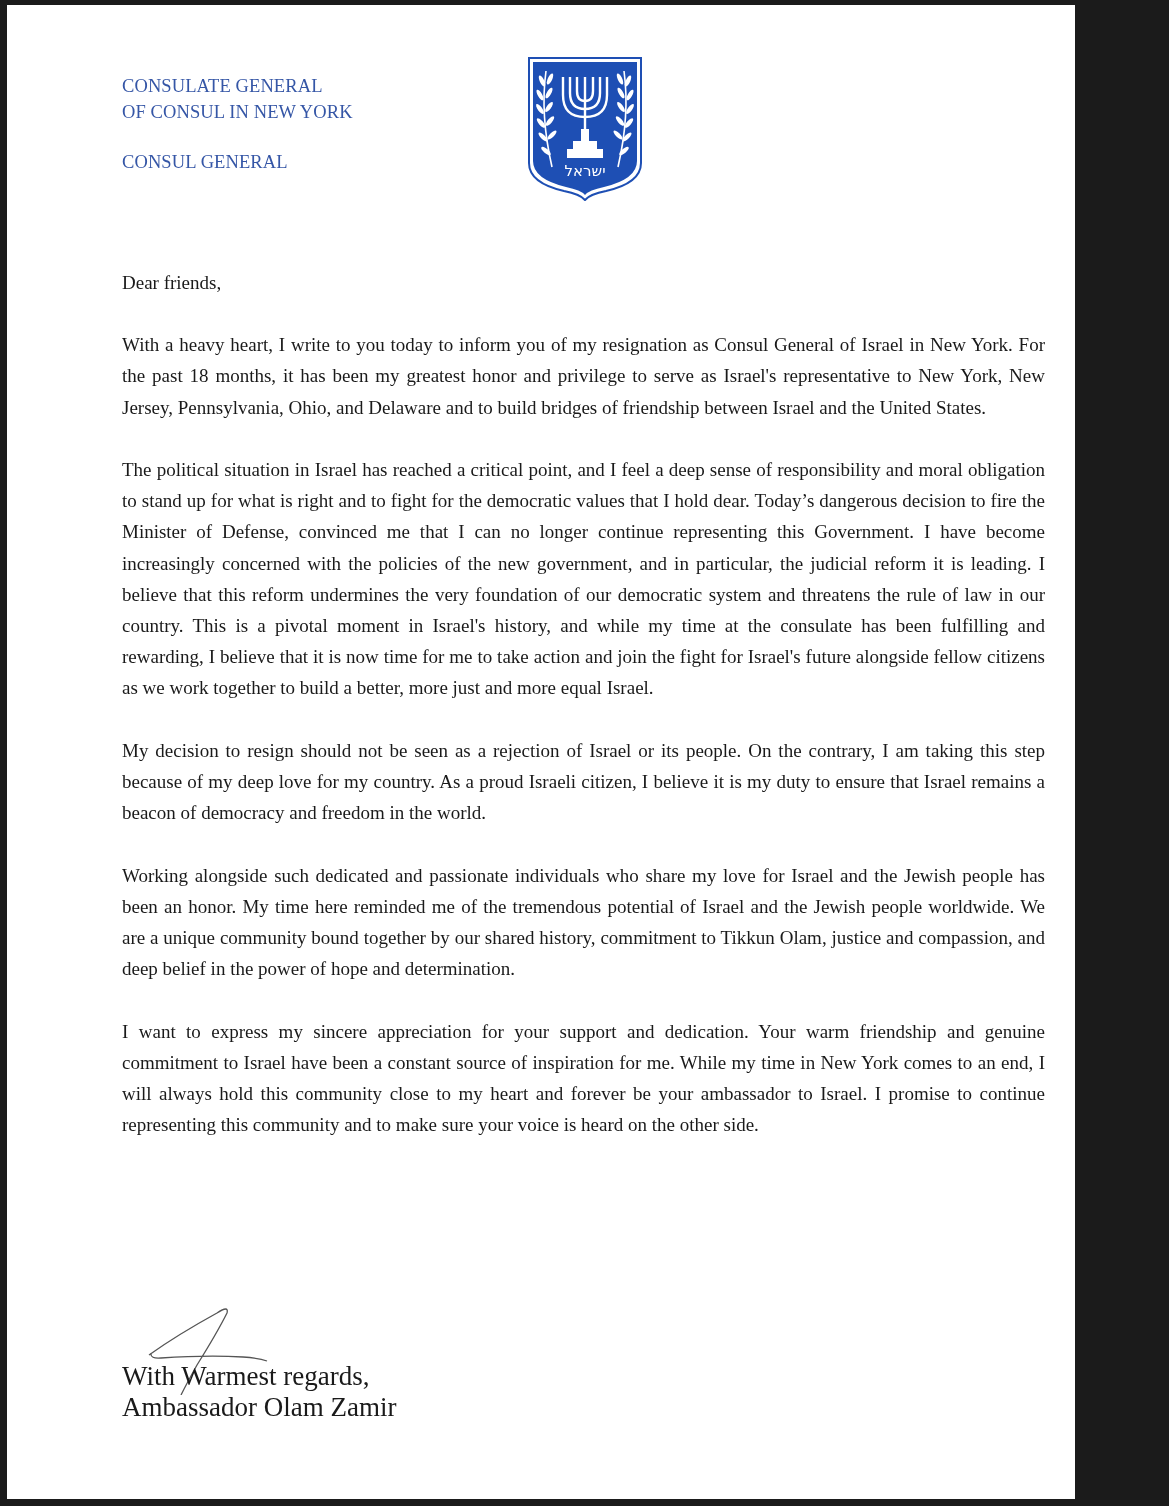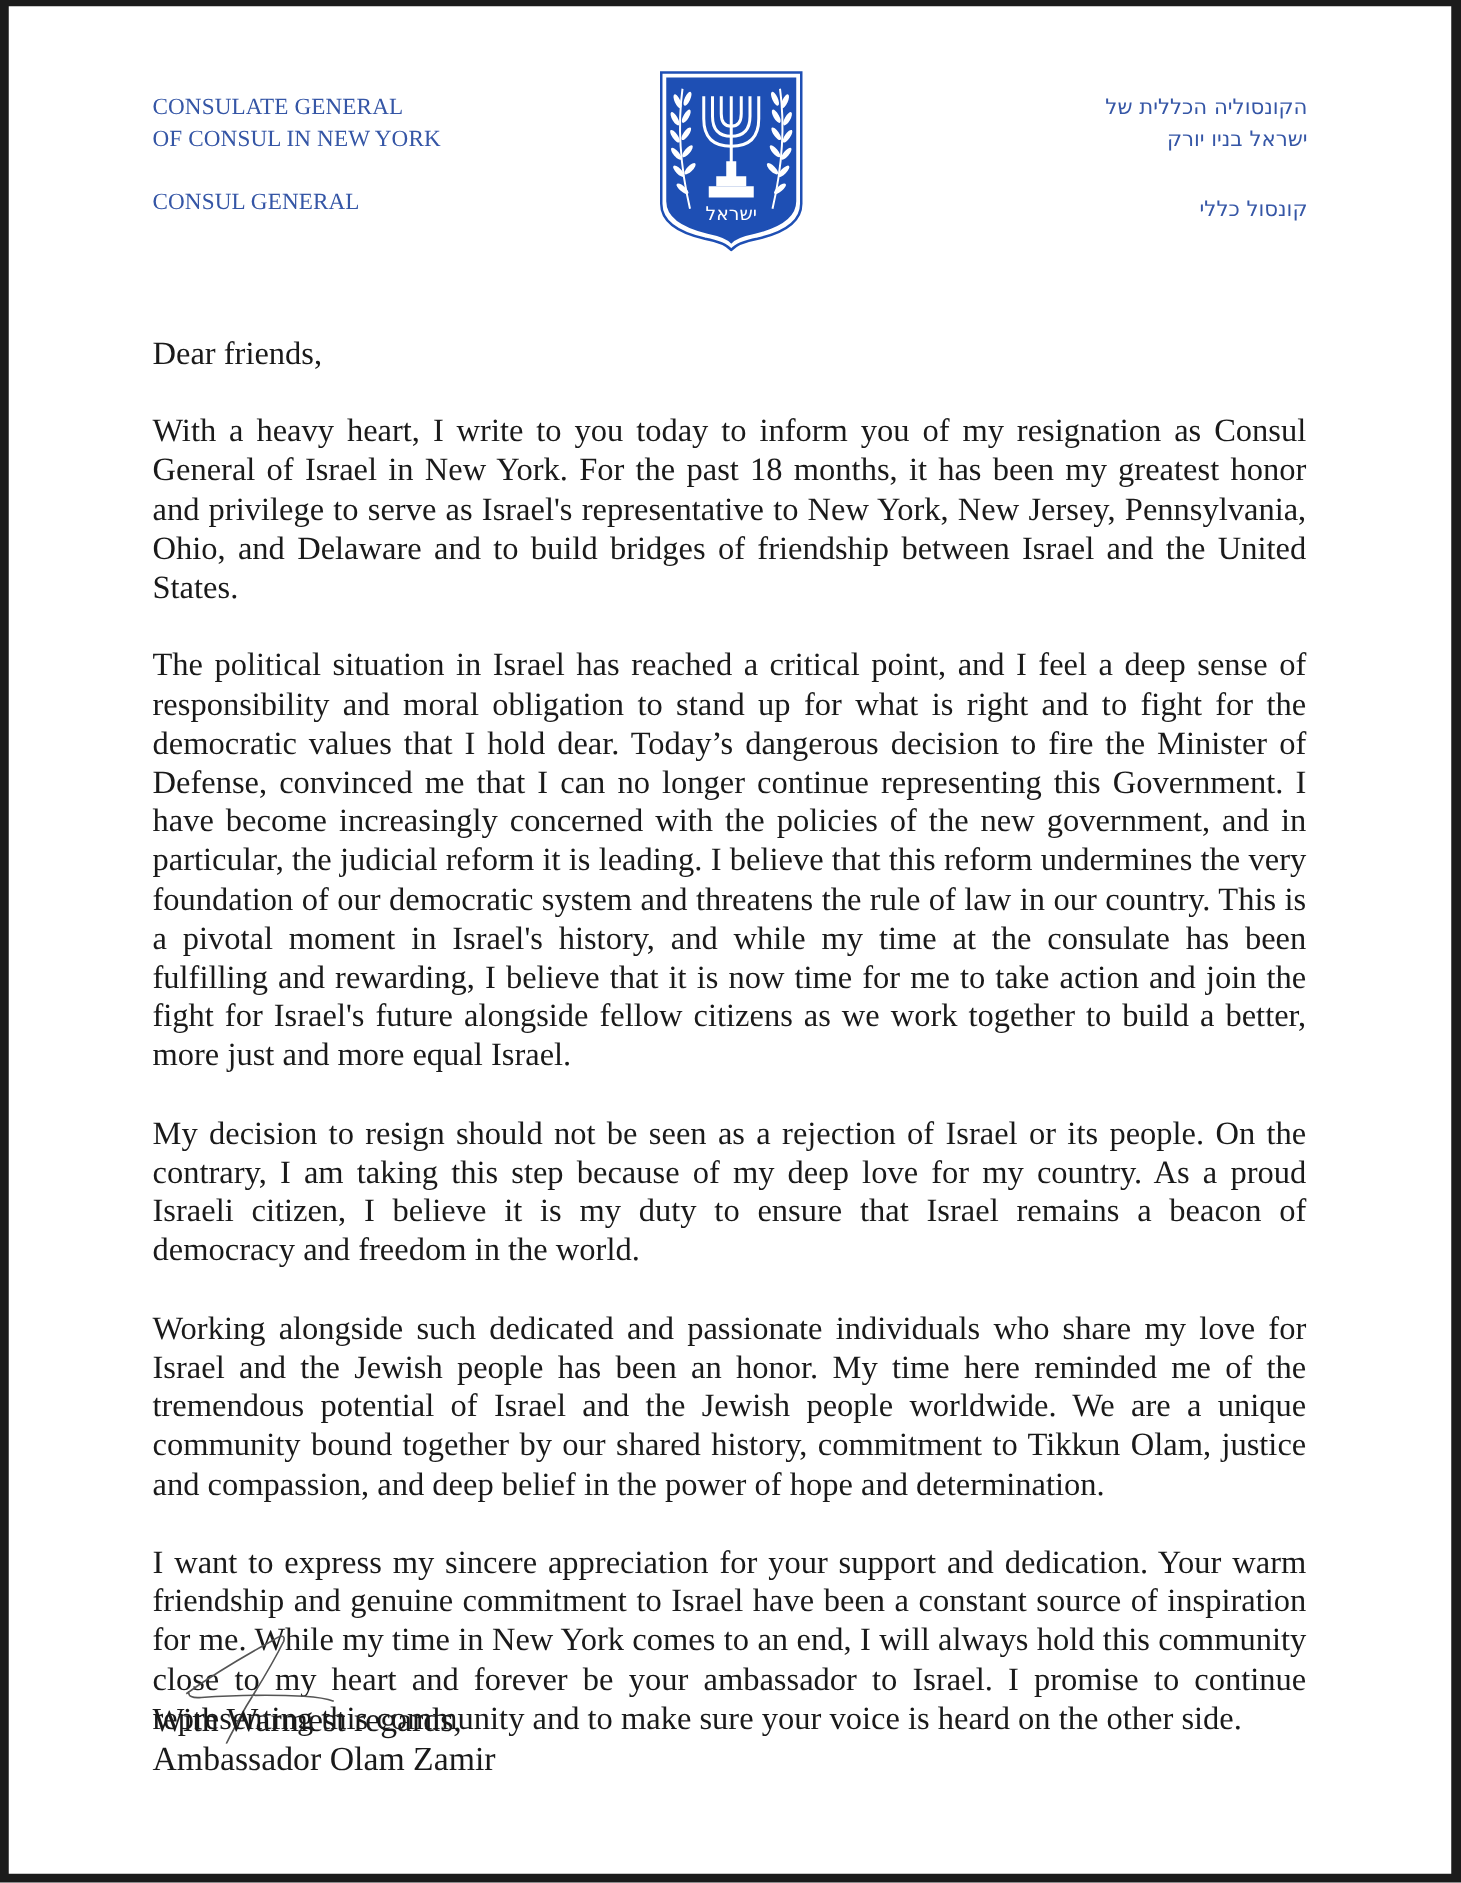--- a/index.html
+++ b/index.html
@@ -5,21 +5,21 @@
     html, body { margin: 0; padding: 0; }
     body {
       width: 1169px; height: 1506px;
       background: #1b1b1b;
       position: relative;
       overflow: hidden;
     }
     .page {
       position: absolute;
       left: 7px; top: 5px;
-      width: 1154px; height: 1494px;
+      width: 1068px; height: 1494px;
       background: #ffffff;
     }
     .hdr-left {
       position: absolute; left: 115px; top: 68px;
       font-family: "Liberation Serif", "DejaVu Serif", serif;
       color: #3556a6;
       font-size: 18.5px;
       line-height: 26px;
       letter-spacing: 0.1px;
     }
@@ -36,21 +36,21 @@
     .hdr-right .gap { height: 30px; }
     .emblem {
       position: absolute; left: 519px; top: 50px;
       width: 118px; height: 146px;
     }
     .letter {
       position: absolute; left: 115px; top: 262px;
       width: 923px;
       font-family: "Liberation Serif", "DejaVu Serif", serif;
       color: #1a1a1a;
-      font-size: 26px;
+      font-size: 19px;
       line-height: 31.2px;
       text-align: justify;
     }
     .letter p { margin: 0 0 31.2px 0; }
     .letter p.greeting { margin-bottom: 31px; }
     .closing {
       position: absolute; left: 115px; top: 1356px;
       font-family: "Liberation Serif", "DejaVu Serif", serif;
       color: #1a1a1a;
       font-size: 27px;
@@ -113,26 +113,20 @@
       <path d="M37 22 V40 Q37 62 59 62 Q81 62 81 40 V22"></path>
     </g>
     <g fill="#ffffff">
       <rect x="55" y="74" width="8" height="14"></rect>
       <rect x="47" y="86" width="24" height="8"></rect>
       <rect x="41" y="94" width="36" height="9"></rect>
     </g>
     <text x="59" y="121" text-anchor="middle" font-family="DejaVu Sans, sans-serif" font-size="15" fill="#ffffff">ישראל</text>
   </svg>
 
-  <div class="hdr-right">
-    <div>הקונסוליה הכללית של</div>
-    <div>ישראל בניו יורק</div>
-    <div class="gap"></div>
-    <div>קונסול כללי</div>
-  </div>
 
   <div class="letter">
     <p class="greeting">Dear friends,</p>
     <p>With a heavy heart, I write to you today to inform you of my resignation as Consul General of Israel in New York. For the past 18 months, it has been my greatest honor and privilege to serve as Israel's representative to New York, New Jersey, Pennsylvania, Ohio, and Delaware and to build bridges of friendship between Israel and the United States.</p>
     <p>The political situation in Israel has reached a critical point, and I feel a deep sense of responsibility and moral obligation to stand up for what is right and to fight for the democratic values that I hold dear. Today’s dangerous decision to fire the Minister of Defense, convinced me that I can no longer continue representing this Government. I have become increasingly concerned with the policies of the new government, and in particular, the judicial reform it is leading. I believe that this reform undermines the very foundation of our democratic system and threatens the rule of law in our country. This is a pivotal moment in Israel's history, and while my time at the consulate has been fulfilling and rewarding, I believe that it is now time for me to take action and join the fight for Israel's future alongside fellow citizens as we work together to build a better, more just and more equal Israel.</p>
     <p>My decision to resign should not be seen as a rejection of Israel or its people. On the contrary, I am taking this step because of my deep love for my country. As a proud Israeli citizen, I believe it is my duty to ensure that Israel remains a beacon of democracy and freedom in the world.</p>
     <p>Working alongside such dedicated and passionate individuals who share my love for Israel and the Jewish people has been an honor. My time here reminded me of the tremendous potential of Israel and the Jewish people worldwide. We are a unique community bound together by our shared history, commitment to Tikkun Olam, justice and compassion, and deep belief in the power of hope and determination.</p>
     <p>I want to express my sincere appreciation for your support and dedication. Your warm friendship and genuine commitment to Israel have been a constant source of inspiration for me. While my time in New York comes to an end, I will always hold this community close to my heart and forever be your ambassador to Israel. I promise to continue representing this community and to make sure your voice is heard on the other side.</p>
   </div>
 

